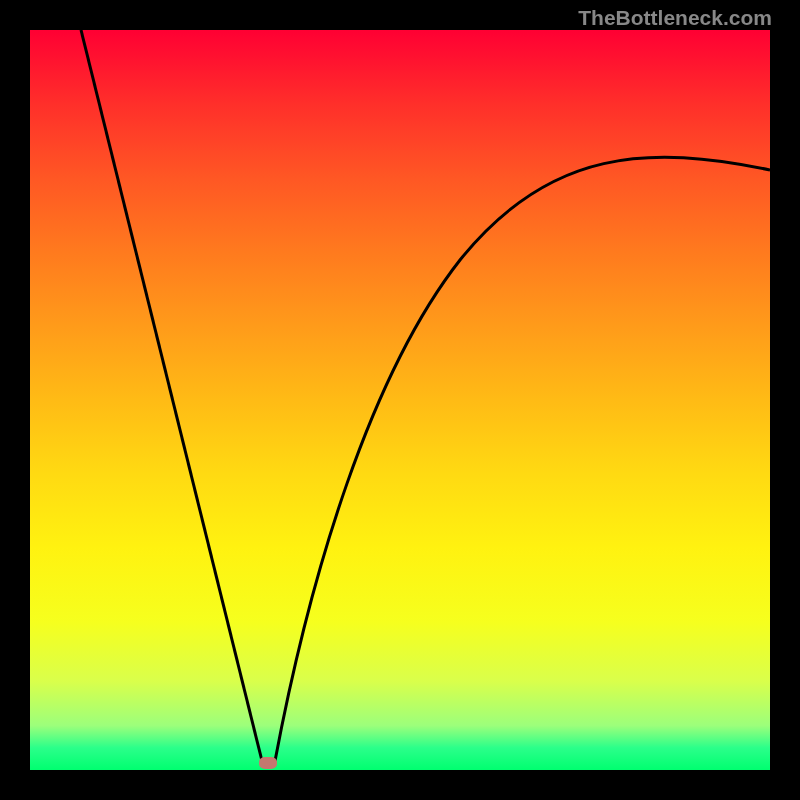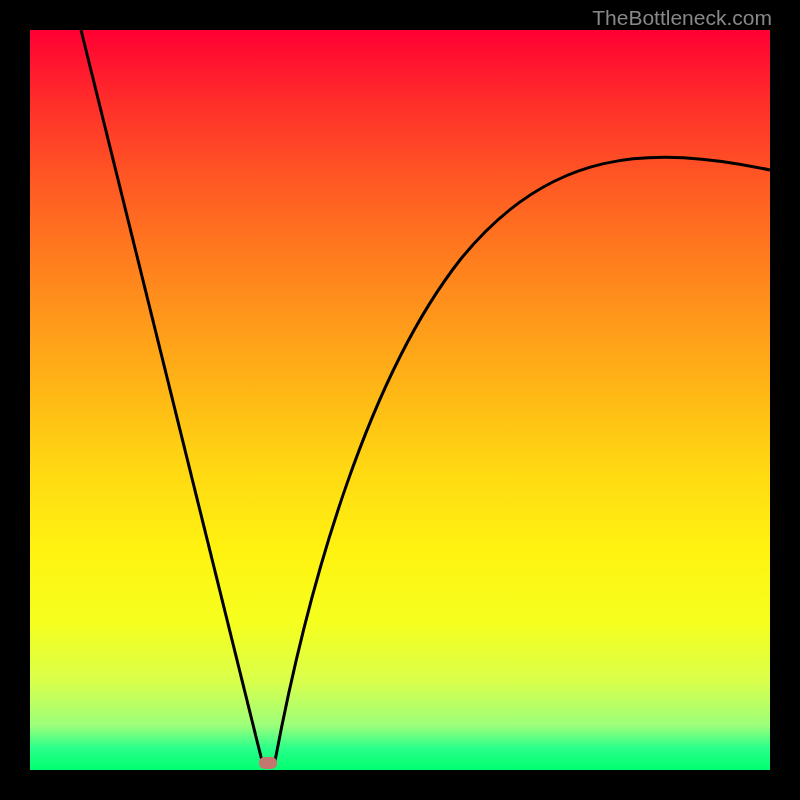--- a/index.html
+++ b/index.html
@@ -43,21 +43,21 @@
   .marker {
     position: absolute;
     width: 18px;
     height: 12px;
     border-radius: 6px / 5px;
     background: #c4776f;
     transform: translate(-50%, -50%);
   }
   .watermark {
     position: absolute;
-    font-weight: 400;
+    font-weight: 700;
     color: #888;
     user-select: none;
   }
   svg.curve {
     position: absolute;
     left: 0; top: 0;
     width: 740px;
     height: 740px;
     pointer-events: none;
   }

